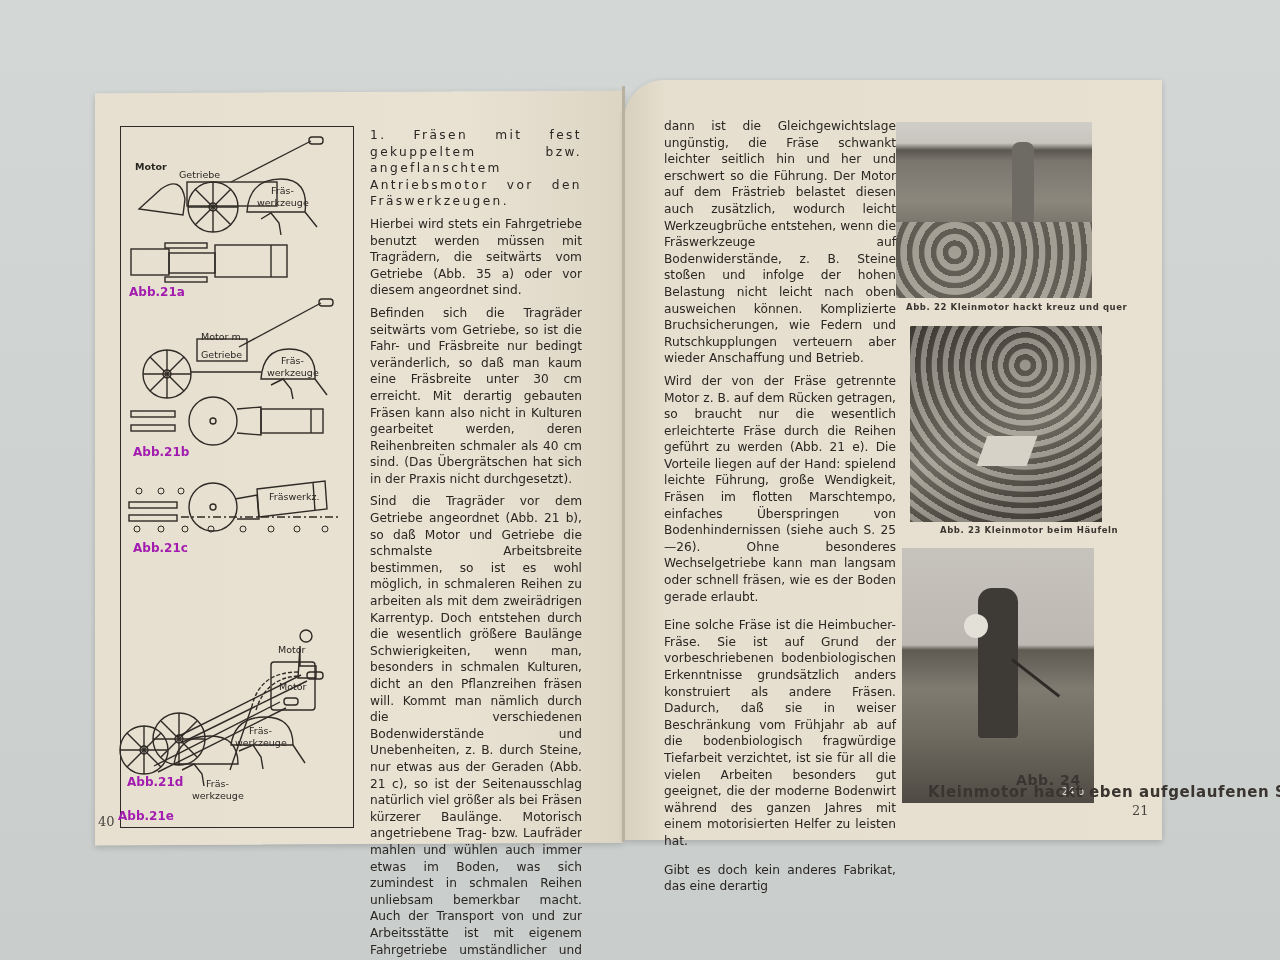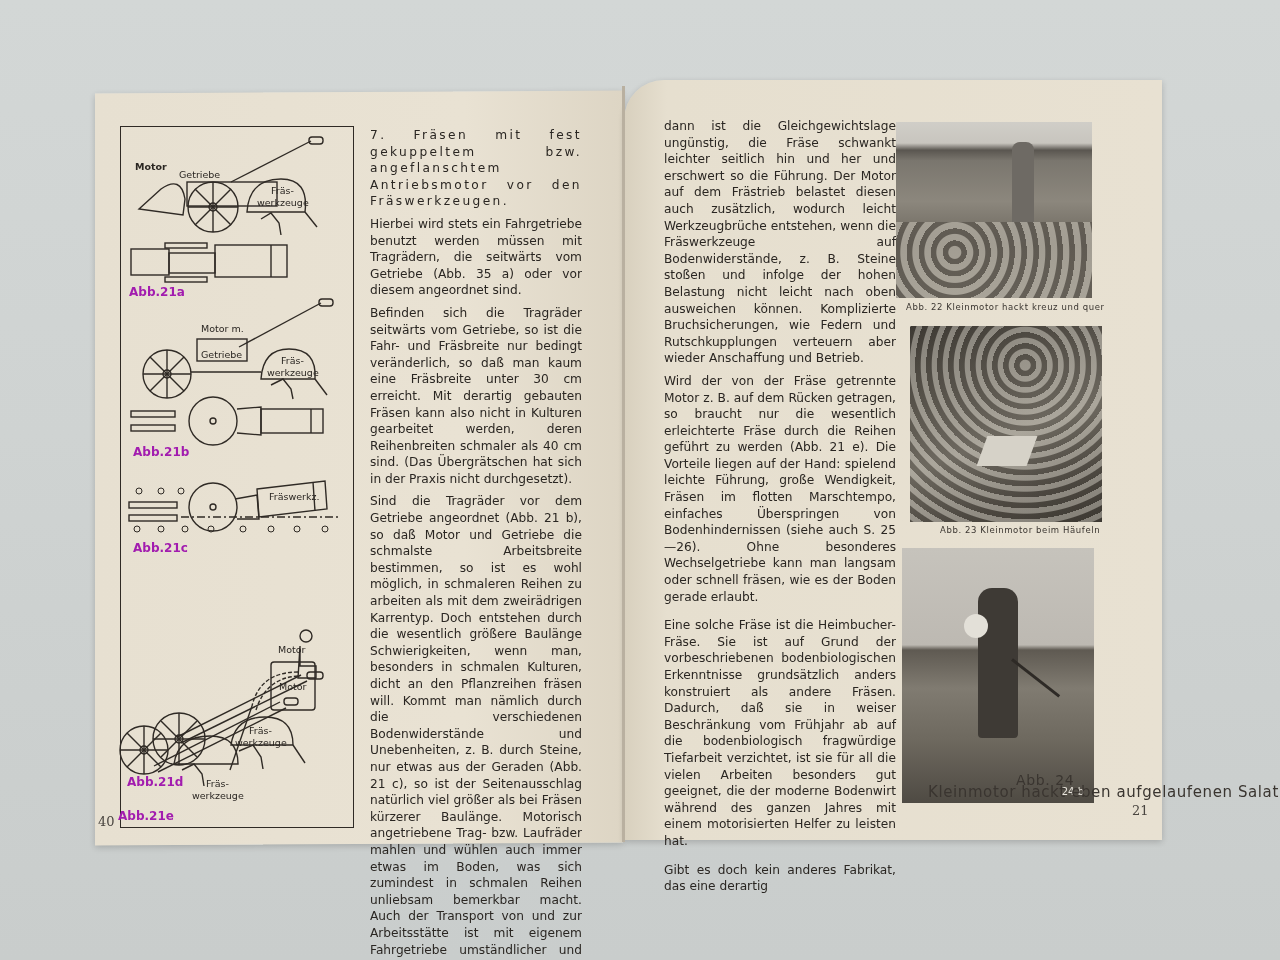--- a/index.html
+++ b/index.html
@@ -30,21 +30,21 @@
   .col p { margin:0 0 6px 0; }
   .spaced { letter-spacing:2.4px; }
   .fig-box {
     position:absolute; left:120px; top:126px; width:232px; height:700px;
     border:1.5px solid #2f2a25;
   }
   .fig-label { position:absolute; font-size:12px; color:#a21caf; font-weight:bold; }
   .dlabel { position:absolute; font-size:9.5px; color:#2a2622; line-height:11px; }
   .pagenum { position:absolute; font-size:13px; color:#4a4540; font-family:"DejaVu Serif", serif; }
   .photo { position:absolute; overflow:hidden; }
-  .caption { position:absolute; font-size:8.5px; color:#3a3530; letter-spacing:0.6px; white-space:nowrap; }
+  .caption { position:absolute; font-size:8.5px; color:#3a3530; letter-spacing:0.6px; white-space:nowrap;font-weight:bold; }
 </style>
 </head>
 <body>
 
 <div class="page page-left"></div>
 <div class="page page-right"></div>
 <div class="spine"></div>
 
 <div class="fig-box">
   <svg width="232" height="700" viewBox="0 0 232 700" style="position:absolute;left:0;top:0">
@@ -130,21 +130,21 @@
         <circle cx="204" cy="402" r="3"></circle>
     </g>
   </svg>
 
   <span class="dlabel" style="left:14px;top:34px;font-weight:bold">Motor</span>
   <span class="dlabel" style="left:58px;top:42px">Getriebe</span>
   <span class="dlabel" style="left:150px;top:58px">Fräs-</span>
   <span class="dlabel" style="left:136px;top:70px">werkzeuge</span>
   <span class="fig-label" style="left:8px;top:158px">Abb.21a</span>
 
-  <span class="dlabel" style="left:80px;top:196px">Motor m.</span>
+  <span class="dlabel" style="left:80px;top:204px">Motor m.</span>
   <span class="dlabel" style="left:80px;top:222px">Getriebe</span>
   <span class="dlabel" style="left:160px;top:228px">Fräs-</span>
   <span class="dlabel" style="left:146px;top:240px">werkzeuge</span>
   <span class="fig-label" style="left:12px;top:318px">Abb.21b</span>
 
   <span class="dlabel" style="left:148px;top:364px">Fräswerkz.</span>
   <span class="fig-label" style="left:12px;top:414px">Abb.21c</span>
 
   <span class="dlabel" style="left:158px;top:554px">Motor</span>
   <span class="dlabel" style="left:128px;top:598px">Fräs-</span>
@@ -177,21 +177,21 @@
       <line x1="2" y1="30" x2="50" y2="30"></line>
     <line x1="9" y1="13" x2="43" y2="47"></line>
       <line x1="43" y1="13" x2="9" y2="47"></line>
     <path d="M56 44 Q60 16 92 16 Q120 16 120 44 Z"></path>
     <path d="M64 50 l12 -6 l8 10 l2 12"></path>
   </g>
 </svg>
 <span class="fig-label" style="left:118px;top:809px">Abb.21e</span>
 
 <div class="col" style="left:370px;top:127px;width:212px;">
-  <p class="spaced">7. Fräsen mit fest gekuppeltem bzw. angeflanschtem Antriebsmotor vor den Fräswerkzeugen.</p>
+  <p class="spaced">1. Fräsen mit fest gekuppeltem bzw. angeflanschtem Antriebsmotor vor den Fräswerkzeugen.</p>
   <p>Hierbei wird stets ein Fahrgetriebe benutzt werden müssen mit Tragrädern, die seitwärts vom Getriebe (Abb. 35 a) oder vor diesem angeordnet sind.</p>
   <p>Befinden sich die Tragräder seitwärts vom Getriebe, so ist die Fahr- und Fräsbreite nur bedingt veränderlich, so daß man kaum eine Fräsbreite unter 30 cm erreicht. Mit derartig gebauten Fräsen kann also nicht in Kulturen gearbeitet werden, deren Reihenbreiten schmaler als 40 cm sind. (Das Übergrätschen hat sich in der Praxis nicht durchgesetzt).</p>
   <p>Sind die Tragräder vor dem Getriebe angeordnet (Abb. 21 b), so daß Motor und Getriebe die schmalste Arbeitsbreite bestimmen, so ist es wohl möglich, in schmaleren Reihen zu arbeiten als mit dem zweirädrigen Karrentyp. Doch entstehen durch die wesentlich größere Baulänge Schwierigkeiten, wenn man, besonders in schmalen Kulturen, dicht an den Pflanzreihen fräsen will. Kommt man nämlich durch die verschiedenen Bodenwiderstände und Unebenheiten, z. B. durch Steine, nur etwas aus der Geraden (Abb. 21 c), so ist der Seitenausschlag natürlich viel größer als bei Fräsen kürzerer Baulänge. Motorisch angetriebene Trag- bzw. Laufräder mahlen und wühlen auch immer etwas im Boden, was sich zumindest in schmalen Reihen unliebsam bemerkbar macht. Auch der Transport von und zur Arbeitsstätte ist mit eigenem Fahrgetriebe umständlicher und kostspieliger. Lästig ist auch die Demontage eines angeflanschten Motors, wenn er für andere Zwecke verwendet werden soll.</p>
 
 </div>
 
 <span class="pagenum" style="left:98px;top:814px">40</span>
 
 <div class="col" style="left:664px;top:118px;width:232px;">
   <p>dann ist die Gleichgewichtslage ungünstig, die Fräse schwankt leichter seitlich hin und her und erschwert so die Führung. Der Motor auf dem Frästrieb belastet diesen auch zusätzlich, wodurch leicht Werkzeugbrüche entstehen, wenn die Fräswerkzeuge auf Bodenwiderstände, z. B. Steine stoßen und infolge der hohen Belastung nicht leicht nach oben ausweichen können. Komplizierte Bruchsicherungen, wie Federn und Rutschkupplungen verteuern aber wieder Anschaffung und Betrieb.</p>

